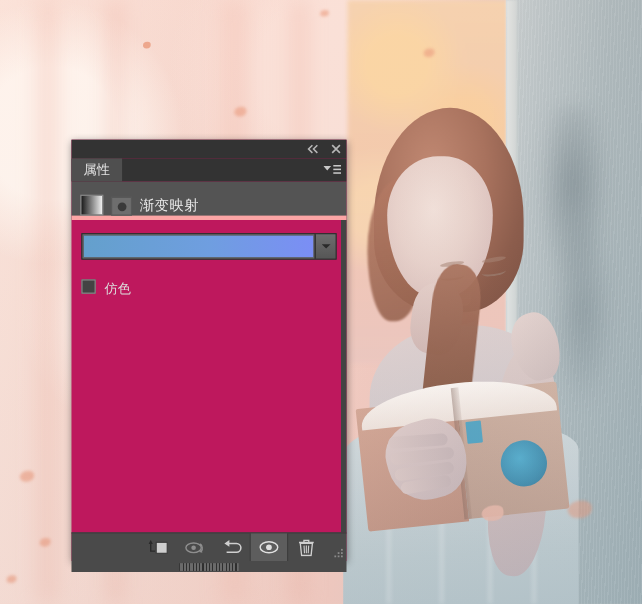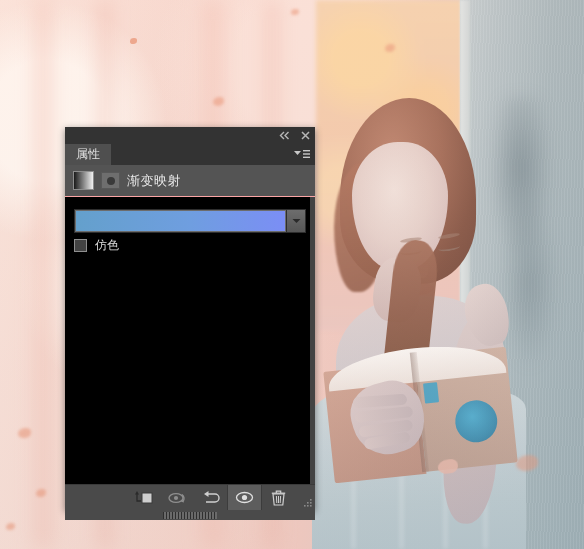--- a/index.html
+++ b/index.html
@@ -118,57 +118,57 @@
   .petal{position:absolute;border-radius:60% 40% 55% 45%;background:#e98f6e;opacity:.85;}
   .petal.blurred{filter:blur(1.4px);opacity:.6;}
 
   
   .photo-grade{position:absolute;inset:0;pointer-events:none;
     background:linear-gradient(160deg,rgba(255,228,220,.18),rgba(180,200,215,.12));}
 
   
   #properties-panel{
     position:absolute;left:65px;top:127px;width:250px;height:383px;
-    background:#000000;
+    background:#be185d;
     box-shadow:0 2px 7px rgba(0,0,0,.45);
     font-size:12px;color:#d4d4d4;
     display:flex;flex-direction:column;
   }
   .panel-titlebar{height:17px;background:#333333;position:relative;flex:0 0 auto;}
   .tb-btns{position:absolute;right:4px;top:0;height:17px;display:flex;align-items:center;gap:9px;}
   .tb-btn{width:12px;height:12px;display:flex;align-items:center;justify-content:center;
     color:#b6b6b6;cursor:pointer;}
   .tb-btn svg{display:block;}
 
   .panel-tabbar{height:21px;background:#333333;position:relative;flex:0 0 auto;
     display:flex;align-items:flex-end;}
   .panel-tab{height:21px;padding:0 11px;background:#4f4f4f;color:#e2e2e2;
     display:flex;align-items:center;font-size:12px;cursor:pointer;}
   .panel-menu-btn{position:absolute;right:4px;top:3px;width:18px;height:15px;
     display:flex;align-items:center;justify-content:center;cursor:pointer;color:#c8c8c8;}
 
-  .panel-head{height:31px;background:#545454;border-bottom:1px solid #fca5a5;
-    display:flex;align-items:center;padding:0 8px;gap:7px;flex:0 0 auto;}
+  .panel-head{height:31px;background:#545454;border-bottom:4px solid #fca5a5;
+    display:flex;align-items:flex-end;padding:0 8px;gap:7px;flex:0 0 auto;}
   .adj-thumb{width:21px;height:19px;background:linear-gradient(90deg,#1a1a1a,#f2f2f2);
     border:1px solid #8d8d8d;box-sizing:border-box;}
   .adj-badge{width:19px;height:17px;background:#6e6e6e;border:1px solid #585858;
     box-sizing:border-box;display:flex;align-items:center;justify-content:center;}
   .adj-badge i{display:block;width:8px;height:8px;border-radius:50%;background:#3a3a3a;}
   .adj-title{font-size:13px;color:#e9e9e9;letter-spacing:.5px;}
 
   .panel-body{flex:1 1 auto;padding:12px 9px 0 9px;position:relative;}
 
   .gradient-row{display:flex;align-items:stretch;height:24px;
     border:1px solid #2e2e2e;box-sizing:border-box;background:#3a3a3a;cursor:pointer;}
   .gradient-bar{flex:1 1 auto;border:1px solid #6c6c6c;box-sizing:border-box;}
   .gradient-arrow{width:18px;background:linear-gradient(180deg,#6d6d6d,#565656);
     border-left:1px solid #2e2e2e;display:flex;align-items:center;justify-content:center;}
   .gradient-arrow svg{display:block;}
 
-  .check-row{display:flex;align-items:center;gap:8px;margin-top:4px;cursor:pointer;}
+  .check-row{display:flex;align-items:flex-start;gap:8px;margin-top:18px;cursor:pointer;}
   .check-box{width:13px;height:13px;background:#434343;border:1px solid #8f8f8f;box-sizing:border-box;}
   .check-label{font-size:12px;color:#dcdcdc;}
 
   .panel-footer{height:25px;background:#4a4a4a;border-top:1px solid #3a3a3a;
     display:flex;align-items:center;justify-content:flex-end;flex:0 0 auto;position:relative;}
   .foot-btn{width:33px;height:25px;display:flex;align-items:center;justify-content:center;
     cursor:pointer;color:#cfcfcf;}
   .foot-btn.active{background:#5d5d5d;}
   .foot-sep{width:1px;height:25px;background:#3c3c3c;}
   .resize-grip{width:16px;height:25px;display:flex;align-items:flex-end;justify-content:flex-end;padding:2px;}

